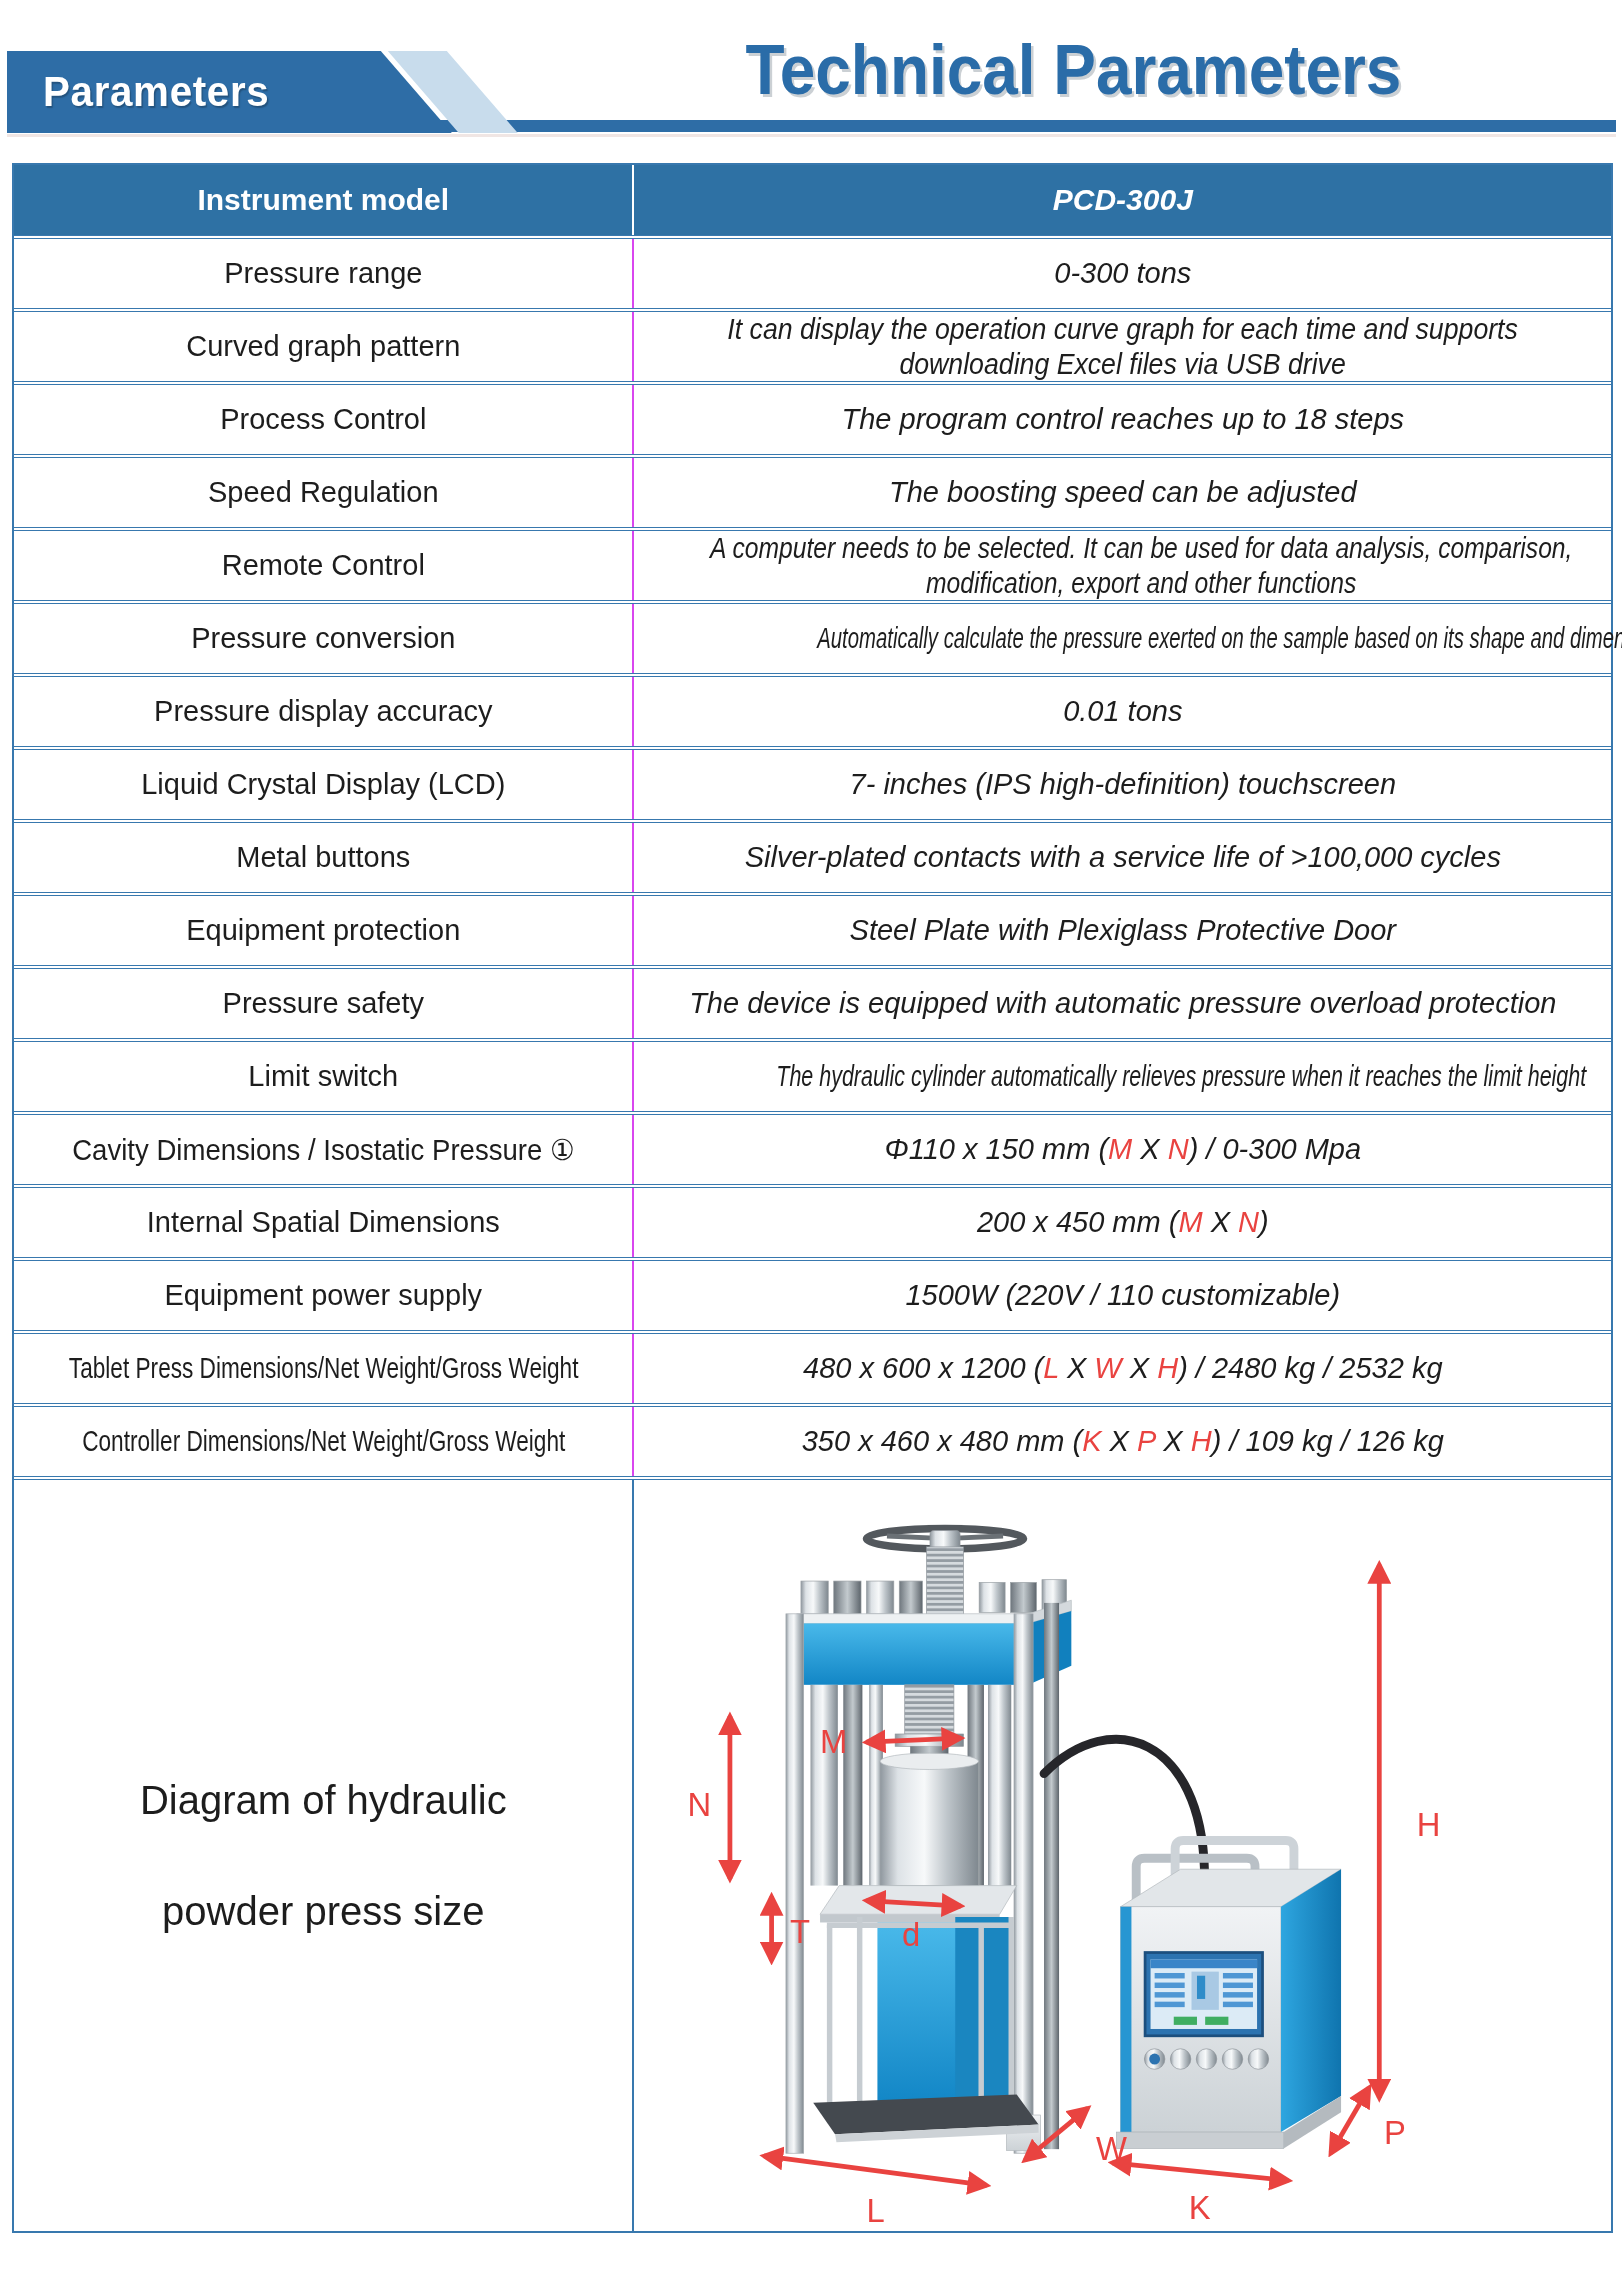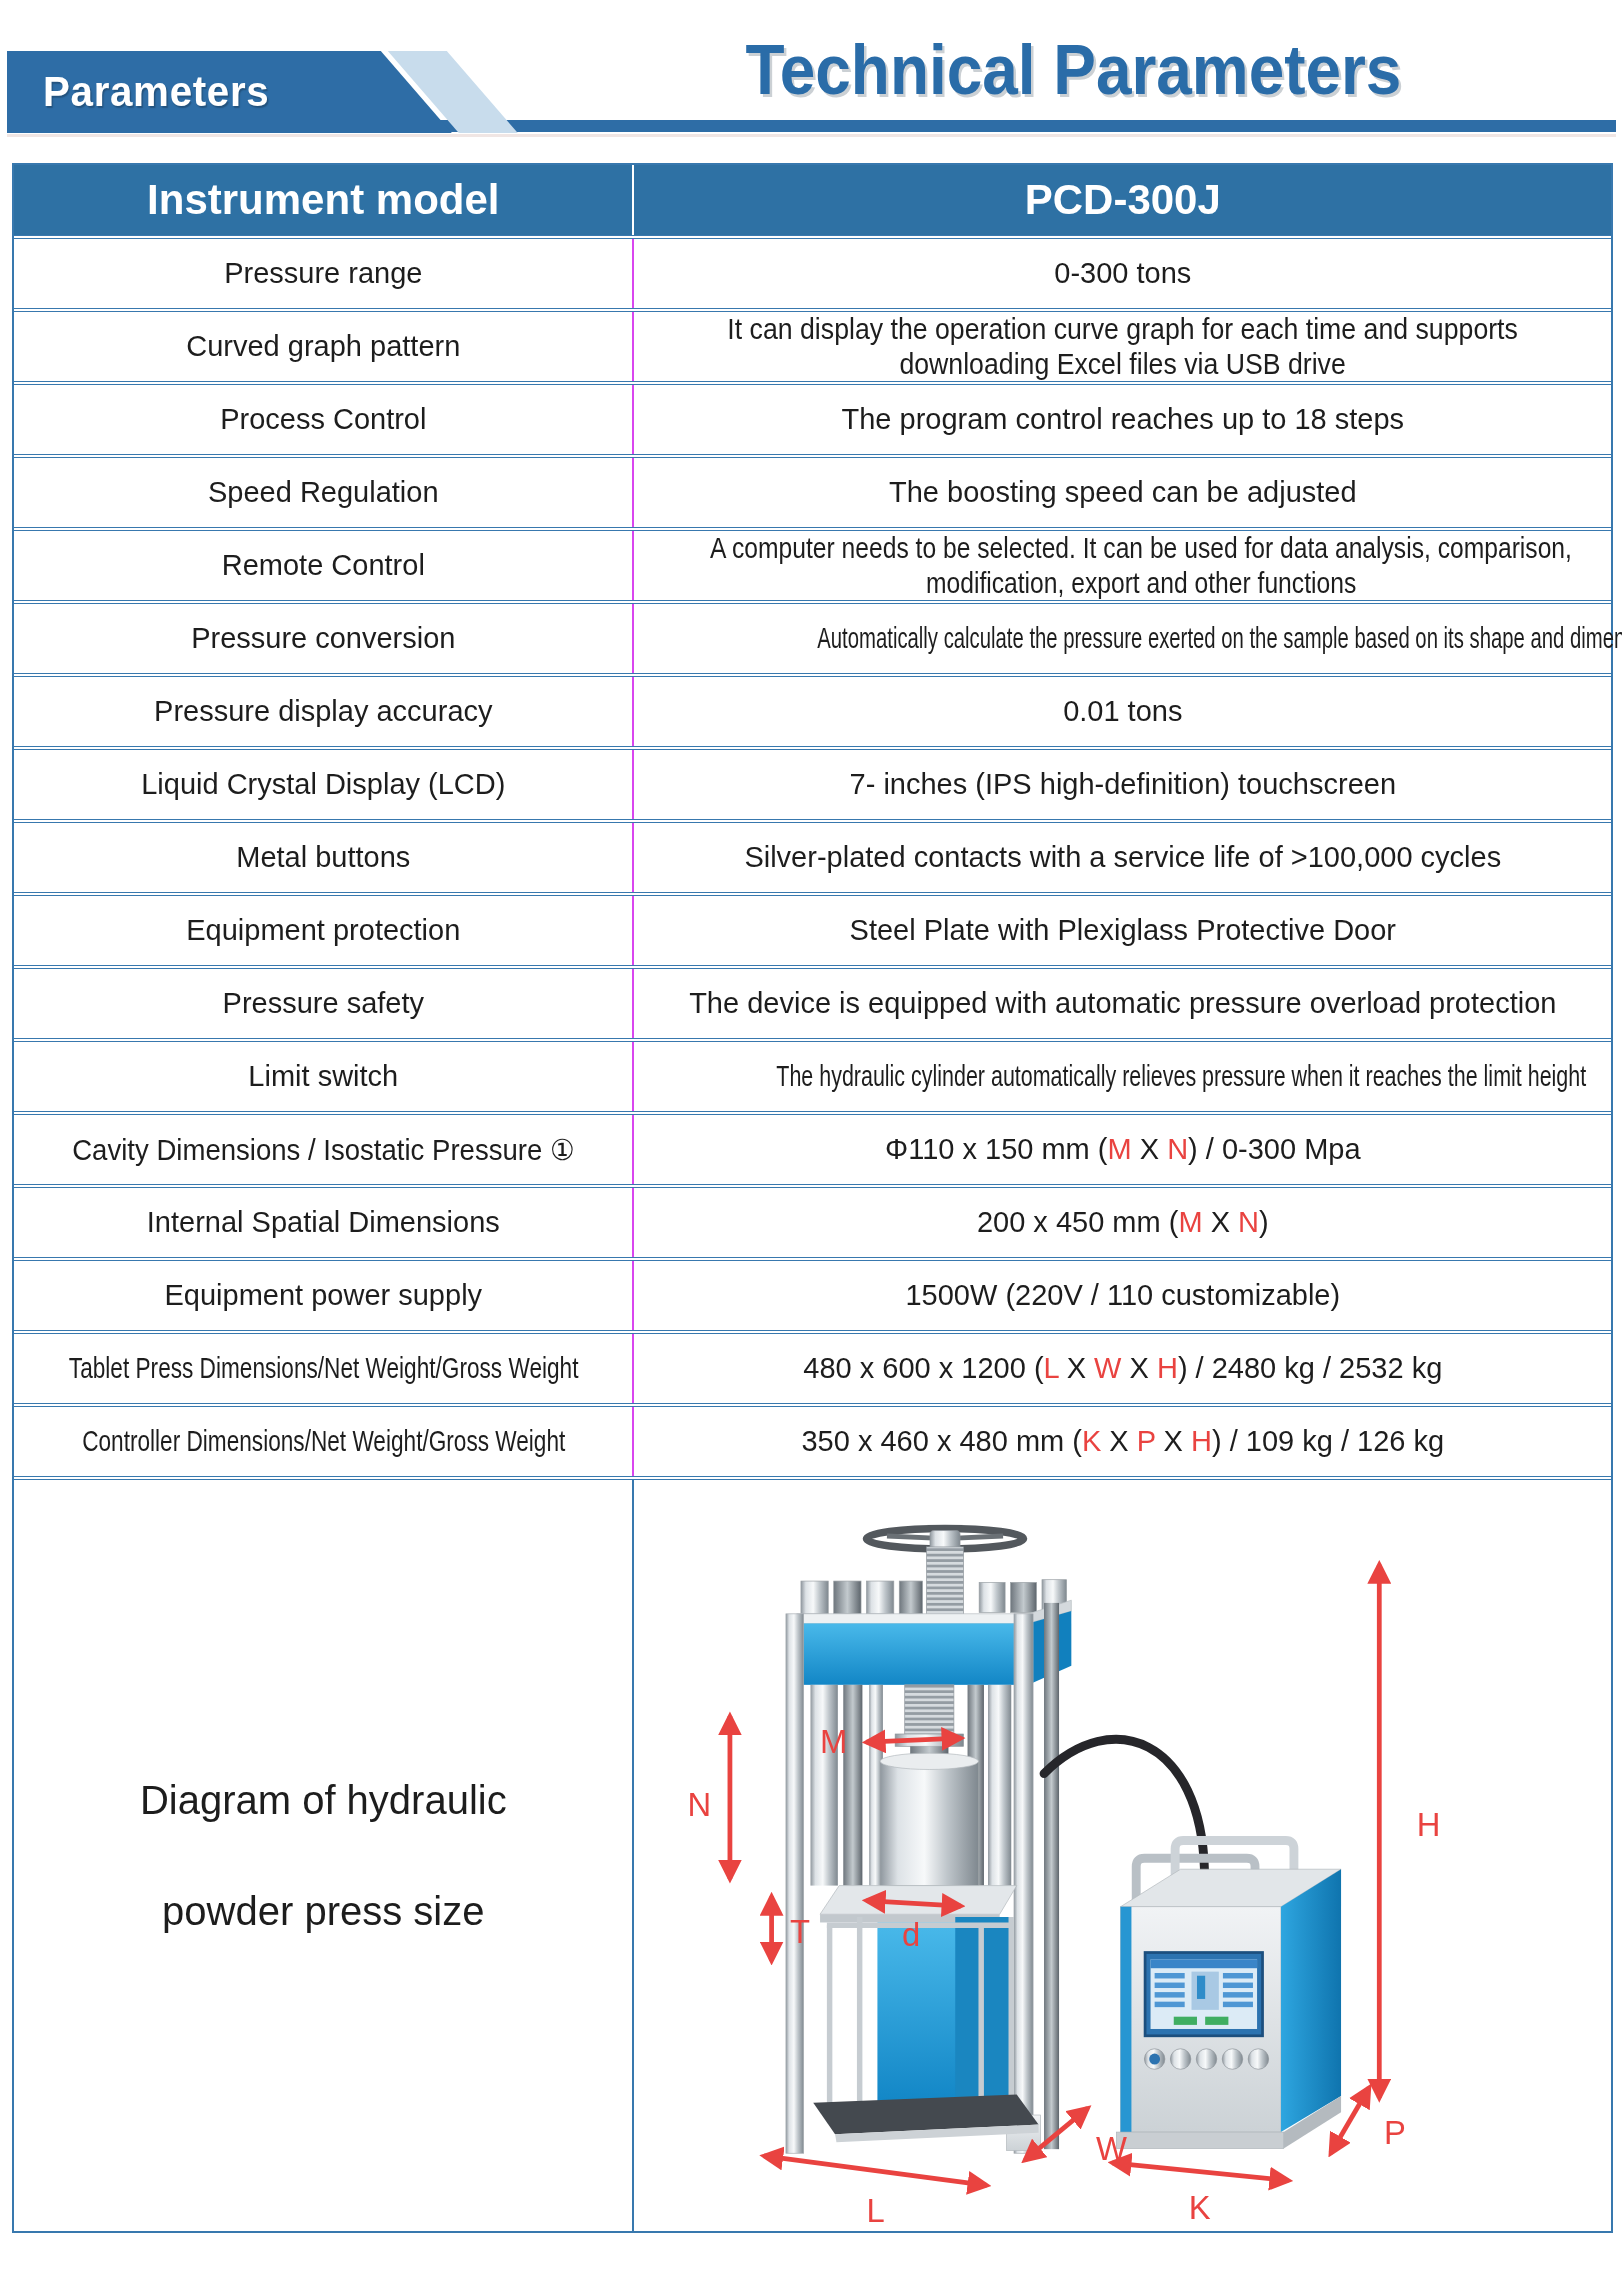--- a/index.html
+++ b/index.html
@@ -23,24 +23,24 @@
               text-shadow:2.7px 2.7px 0 rgba(140,150,160,.45);}
 
   
   .ptable{position:absolute;left:12.3px;top:163px;width:1597px;border:2px solid #3878ae;background:#fff;}
   .trow{display:flex;height:69px;border-top:4.1px double #3878ae;}
   .trow.thead{height:70px;border-top:none;background:#2e71a4;}
   .trow.tdiagram{height:751px;}
   .cell{box-sizing:border-box;display:flex;align-items:center;justify-content:center;}
   .cell-label{width:620px;border-right:2px solid #d946ef;flex:none;text-align:center;}
   .thead .cell-label{border-right:2.7px solid #ffffff;}
-  .cell-value{flex:1;flex-direction:column;}
+  .cell-value{flex:1;flex-direction:column;font-style:italic;}
   .txt{font-size:29px;white-space:nowrap;display:inline-block;}
   .vline{font-size:29px;line-height:1.18;white-space:nowrap;text-align:center;}
-  .thead .txt{color:#fff;font-weight:bold;font-size:42px;text-align:right;}
+  .thead .txt{color:#fff;font-weight:bold;font-size:30px;text-align:right;}
   .red{color:#e94340;}
 
   
   .diagram-caption{width:620px;flex:none;border-right:2px solid #3878ae;box-sizing:border-box;
                    display:flex;flex-direction:column;align-items:center;justify-content:center;gap:66px;}
   .diagram-caption div{font-size:40px;}
   .diagram-cell{flex:1;position:relative;}
   .diagram-cell svg{position:absolute;left:0;top:0;}
 </style>
 </head>

